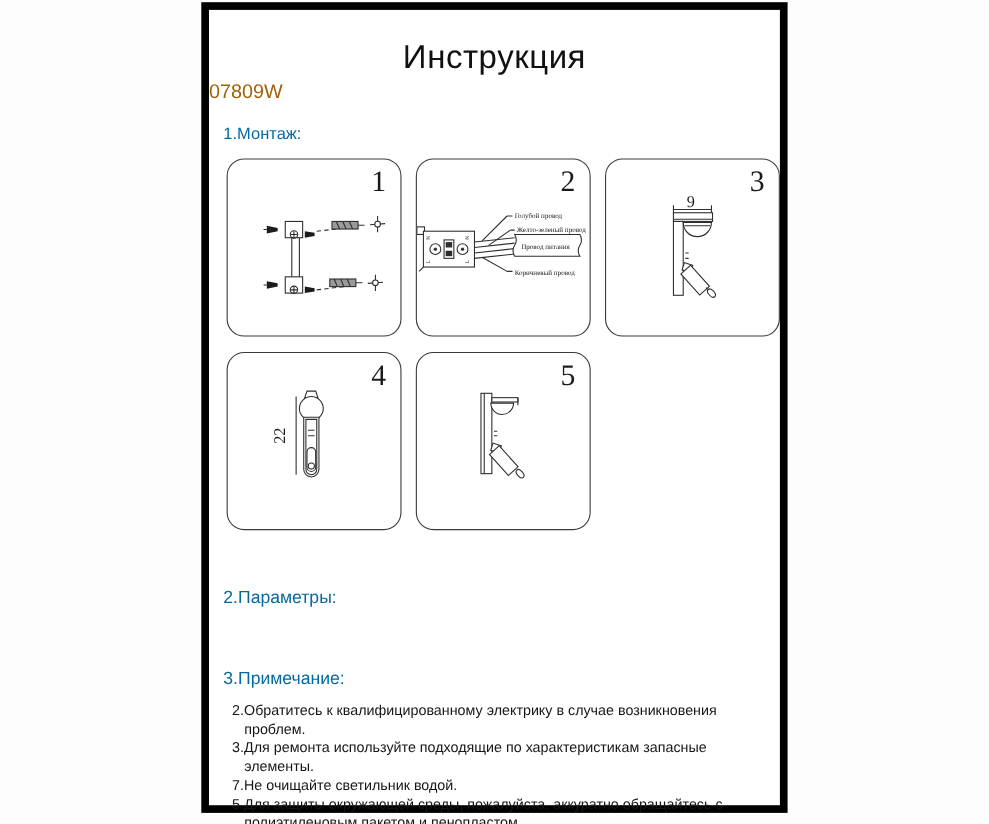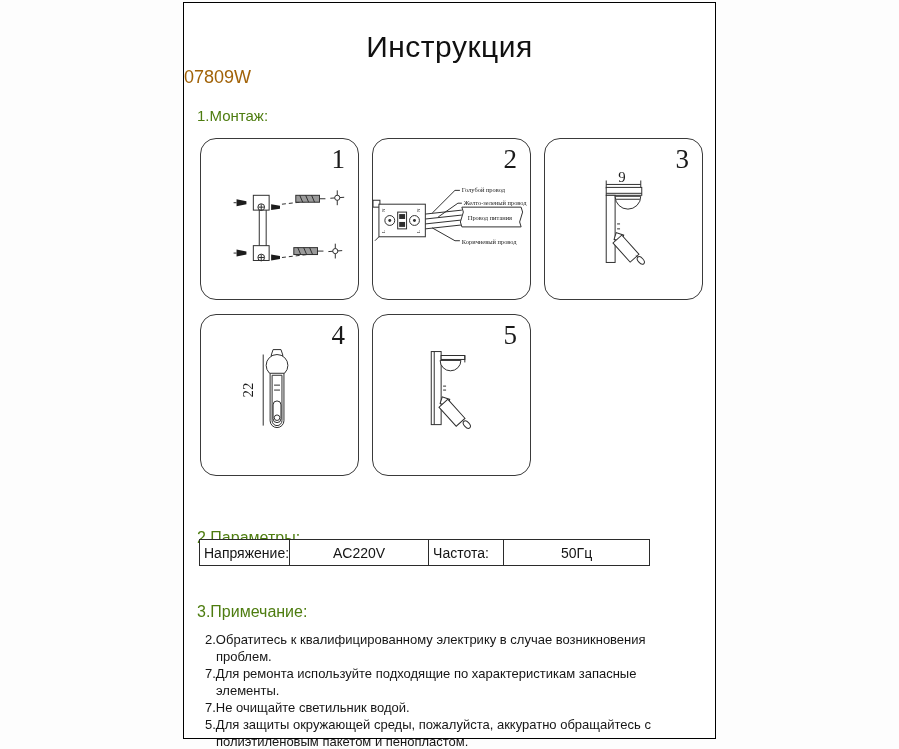--- a/index.html
+++ b/index.html
@@ -1,28 +1,28 @@
 <!DOCTYPE html>
 <html><head>
 <meta charset="utf-8">
 <style>
   * { margin:0; padding:0; box-sizing:border-box; }
   html,body { width:899px; height:749px; background:#ffffff;
     font-family:"Liberation Sans", sans-serif; color:#1c1c1c; }
   #stage { position:relative; width:899px; height:749px; background:#fdfdfd; overflow:hidden; }
 
   .page { position:absolute; left:183px; top:2px; width:533px; height:737px;
-    background:#ffffff; border:1px solid #000000; }
+    background:#ffffff; border:7px solid #000000; }
 
   .title { position:absolute; left:0; top:27px; width:100%; text-align:center;
     font-size:30px; letter-spacing:0.5px; color:#111; }
   .model { position:absolute; left:0; top:64px; width:100%; text-align:left;
     font-size:18px; color:#a16207; }
 
-  .sec-heading { position:absolute; font-size:16px; color:#4d7c0f; }
+  .sec-heading { position:absolute; font-size:16px; color:#0369a1; }
   .h-montage { left:13px; top:104px; font-size:15px; }
   .h-params  { left:13px; top:526px; }
   .h-notes   { left:13px; top:600px; }
 
   .step-box { position:absolute; width:159px; height:162px;
     border:1px solid #3a3a3a; border-radius:16px; background:#fff; }
   .step-box .num { position:absolute; top:5px; right:13px;
     font-family:"Liberation Serif", serif; font-size:27px; color:#1a1a1a; }
   .step-box svg { position:absolute; left:0; top:0; width:100%; height:100%; }
 
@@ -237,32 +237,26 @@
           <rect x="74" y="86" width="12" height="26" fill="#fff" transform="rotate(-42 80 99)"></rect>
           <ellipse cx="95" cy="111" rx="4.5" ry="2.6" transform="rotate(48 95 111)" fill="#fff"></ellipse>
         </g>
       </svg>
     </div>
 
     <div class="sec-heading h-params">2.Параметры:</div>
 
     <table class="params">
       <tbody>
-        <tr>
-          <td class="lab">Напряжение:</td>
-          <td class="val1">AC220V</td>
-          <td class="lab2">Частота:</td>
-          <td class="val2">50Гц</td>
-        </tr>
       </tbody>
     </table>
 
     <div class="sec-heading h-notes">3.Примечание:</div>
 
     <ul class="notes">
       <li>2.Обратитесь к квалифицированному электрику в случае возникновения проблем.</li>
-      <li>7.Для ремонта используйте подходящие по характеристикам запасные элементы.</li>
+      <li>3.Для ремонта используйте подходящие по характеристикам запасные элементы.</li>
       <li>7.Не очищайте светильник водой.</li>
       <li>5.Для защиты окружающей среды, пожалуйста, аккуратно обращайтесь с полиэтиленовым пакетом и пенопластом.</li>
     </ul>
 
   </div>
 </div>
 
 </body></html>

